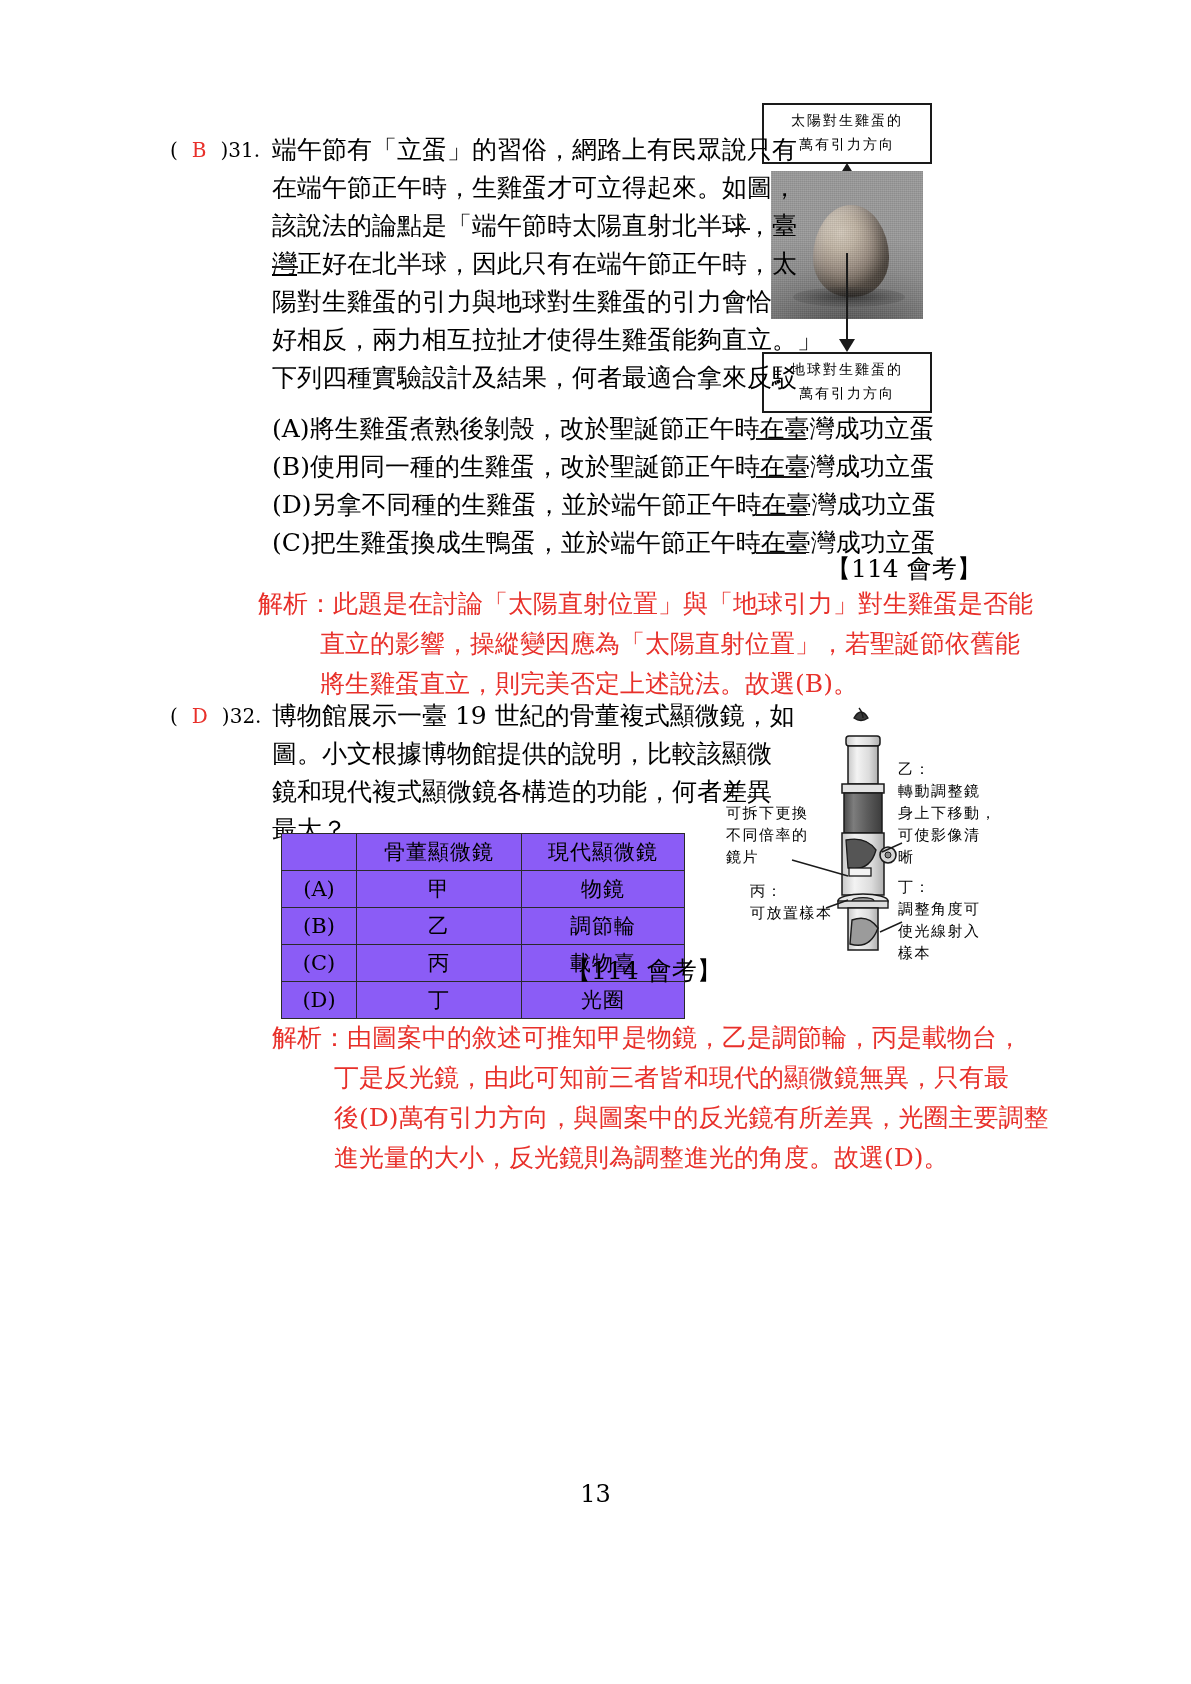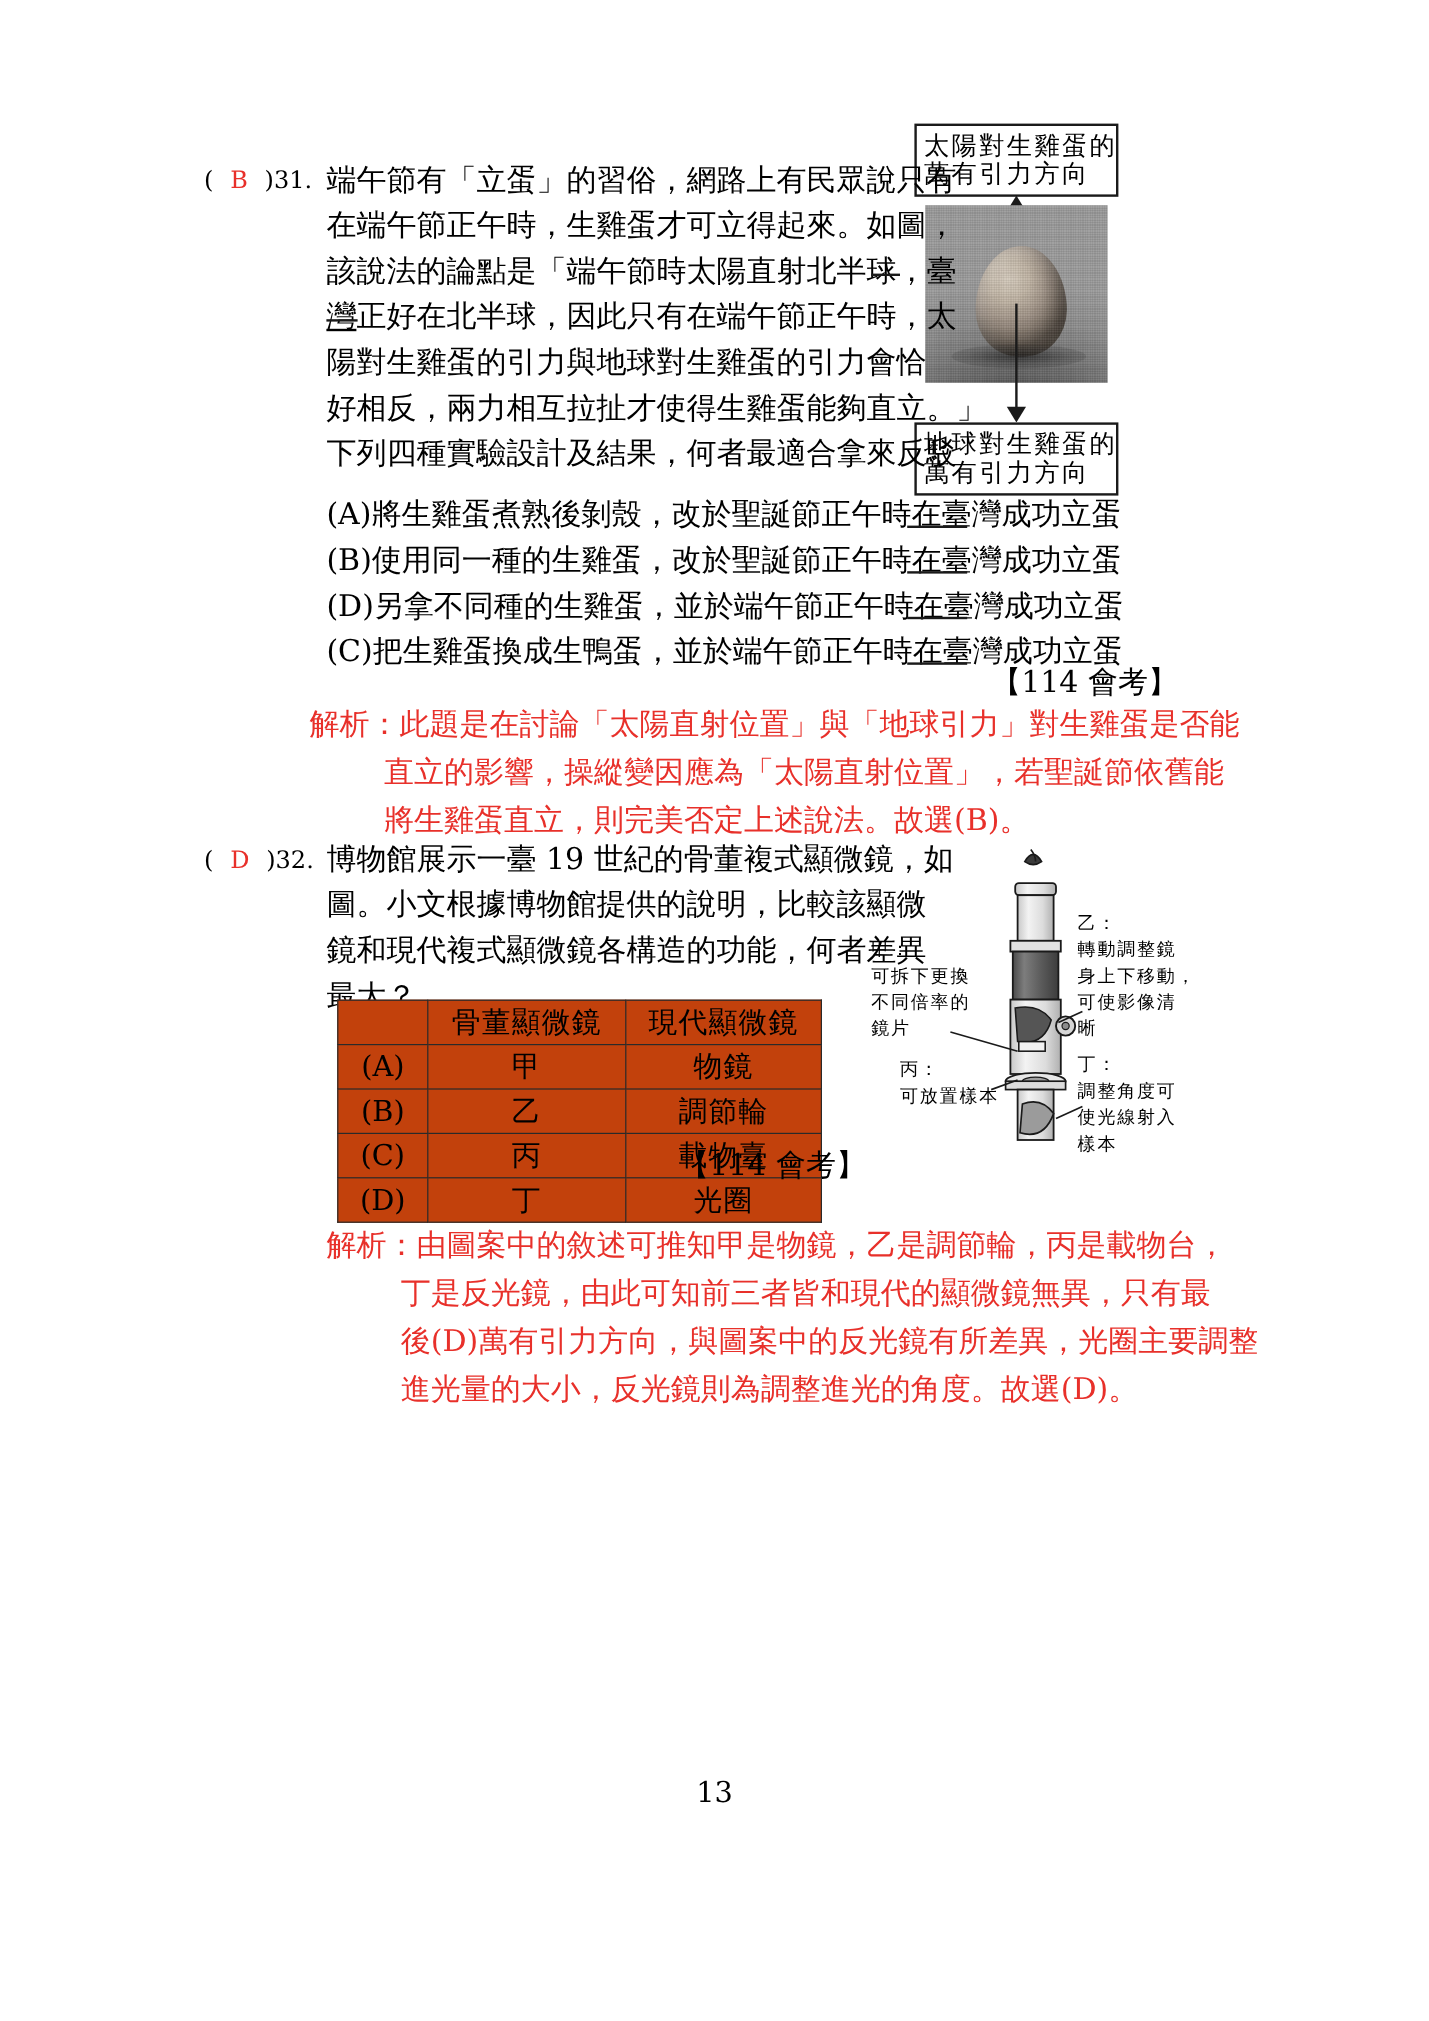--- a/index.html
+++ b/index.html
@@ -54,22 +54,22 @@
   }
   .exp-line { white-space: nowrap; height: 40px; }
   .exp-indent { padding-left: 62px; }
 
   
   .fig1 { position: absolute; }
   .lbl-box {
     border: 2.5px solid #1a1a1a;
     background: #ffffff;
     box-sizing: border-box;
-    text-align: left;
-    font-size: 21px;
+    text-align: center;
+    font-size: 14px;
     line-height: 24px;
     padding: 4px 6px 5px 6px;
     letter-spacing: 2px;
     font-family: Liberation Serif, serif;
     white-space: nowrap;
   }
   .egg-photo {
     position: relative;
     width: 152px;
     height: 148px;
@@ -111,22 +111,22 @@
     border-left: 8px solid transparent;
     border-right: 8px solid transparent;
   }
   .arrow-head-up { border-bottom: 13px solid #1a1a1a; }
   .arrow-head-down { border-top: 13px solid #1a1a1a; }
 
   
   .ans-table {
     position: absolute;
     border-collapse: collapse;
-    font-size: 24px;
-    background: #c2410c;
+    font-size: 21px;
+    background: #8b5cf6;
   }
   .ans-table td, .ans-table th {
     border: 1.6px solid #2a2a2a;
     text-align: center;
     font-weight: normal;
     padding: 2px 6px;
     height: 32px;
     font-family: "DejaVu Serif", "Liberation Serif", serif;
     letter-spacing: 1px;
   }

